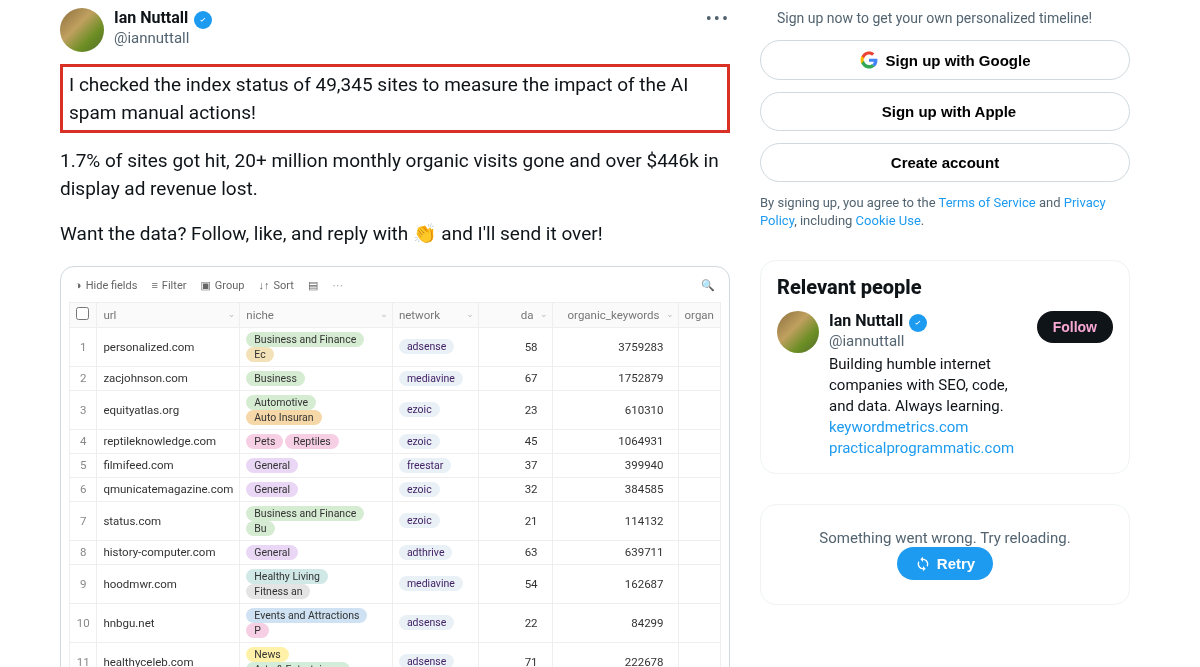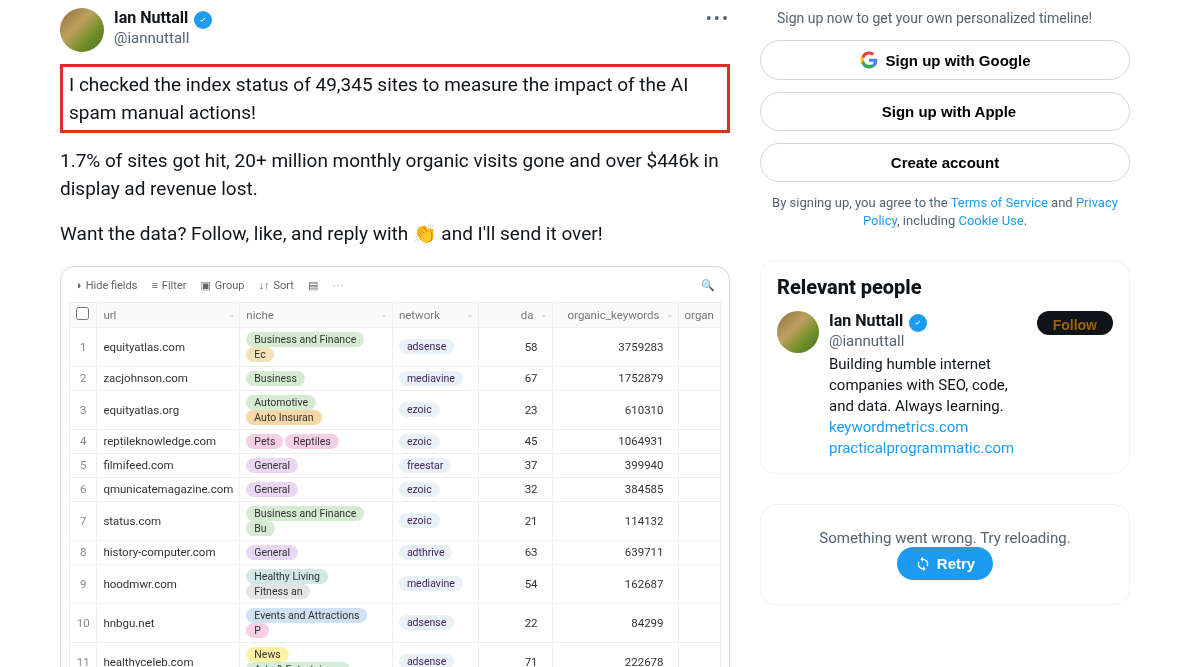--- a/index.html
+++ b/index.html
@@ -30,28 +30,28 @@
   table.grid th .dd { position: absolute; right: 4px; top: 6px; color: #bbb; font-size: 9px; }
   table.grid td { border: 1px solid #eee; padding: 4px 6px; vertical-align: middle; }
   table.grid td.num { text-align: right; padding-right: 14px; }
   table.grid td.idx { text-align: center; color: #888; width: 28px; }
   .pill { display: inline-block; padding: 1px 8px; border-radius: 9px; font-size: 10.5px; margin-right: 2px; white-space: nowrap; }
   .netpill { display: inline-block; padding: 1px 8px; border-radius: 9px; font-size: 10.5px; background: #e9f1f7; color: #426; }
 
   
   .signup-msg { color: #536471; font-size: 14px; margin-bottom: 14px; margin-left: 17px; }
   .sbtn { width: 100%; border: 1px solid #cfd9de; background: #fff; border-radius: 9999px; padding: 10px; font-size: 15px; font-weight: 700; display: flex; align-items: center; justify-content: center; gap: 8px; margin-bottom: 12px; cursor: pointer; }
-  .disclaimer { font-size: 13px; color: #536471; line-height: 1.4; text-align: center; }
+  .disclaimer { font-size: 13px; color: #536471; line-height: 1.4; }
   .disclaimer a { color: #1d9bf0; text-decoration: none; }
 
   .panel { border: 1px solid #eff3f4; border-radius: 16px; padding: 14px 16px; margin-top: 30px; }
   .panel h2 { font-size: 20px; font-weight: 800; }
   .rel-person { display: flex; gap: 10px; margin-top: 12px; }
   .rel-person .avatar { width: 42px; height: 42px; }
-  .follow-btn { margin-left: auto; background: #0f1419; color: #a16207; border: none; border-radius: 9999px; padding: 6px 16px; font-weight: 700; font-size: 14px; height: 24px; cursor: pointer; }
+  .follow-btn { margin-left: auto; background: #0f1419; color: #f9a8d4; border: none; border-radius: 9999px; padding: 6px 16px; font-weight: 700; font-size: 14px; height: 32px; cursor: pointer; }
   .rel-bio { font-size: 15px; line-height: 1.4; margin-top: 4px; }
   .rel-bio a { color: #1d9bf0; text-decoration: none; }
 
   .error-panel { text-align: center; margin-top: 30px; border: 1px solid #eff3f4; border-radius: 16px; padding: 24px 16px; }
   .error-panel .msg { color: #536471; font-size: 15px; }
   .retry-btn { background: #1d9bf0; color: #fff; border: none; border-radius: 9999px; padding: 8px 18px; font-weight: 700; font-size: 15px; display: inline-flex; align-items: center; gap: 6px; cursor: pointer; }
 
   .g-icon { width: 18px; height: 18px; }
 </style>
 </head>
@@ -116,21 +116,21 @@
             <th style="width:160px"><span>niche</span><span class="dd">⌄</span></th>
             <th style="width:90px"><span>network</span><span class="dd">⌄</span></th>
             <th style="width:90px;text-align:right;padding-right:18px"><span>da</span><span class="dd">⌄</span></th>
             <th style="width:130px;text-align:right;padding-right:18px"><span>organic_keywords</span><span class="dd">⌄</span></th>
             <th style="width:40px"><span>organ</span></th>
           </tr>
         </thead>
         <tbody id="tbody">
             <tr>
               <td class="idx">1</td>
-              <td>equityatlas.com</td>
+              <td>personalized.com</td>
               <td><span class="pill" style="background:#d6ecd2">Business and Finance</span><span class="pill" style="background:#f3e2b8">Ec</span></td>
               <td><span class="netpill">adsense</span></td>
               <td class="num">58</td>
               <td class="num">3759283</td>
               <td></td>
             </tr>
             <tr>
               <td class="idx">2</td>
               <td>zacjohnson.com</td>
               <td><span class="pill" style="background:#d6ecd2">Business</span></td>

